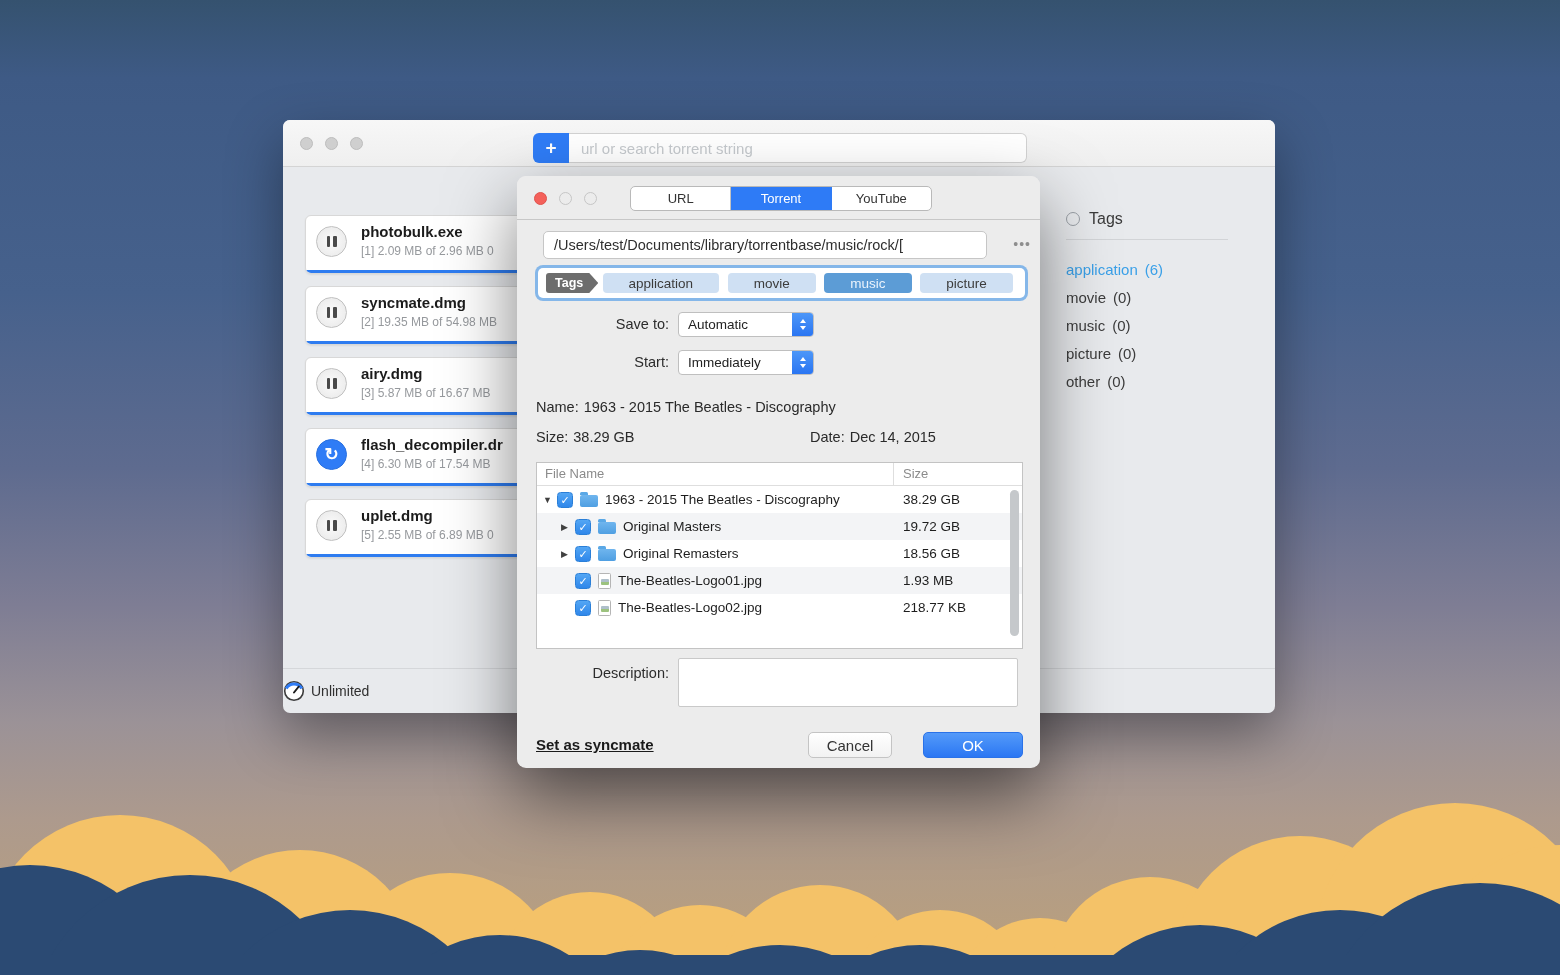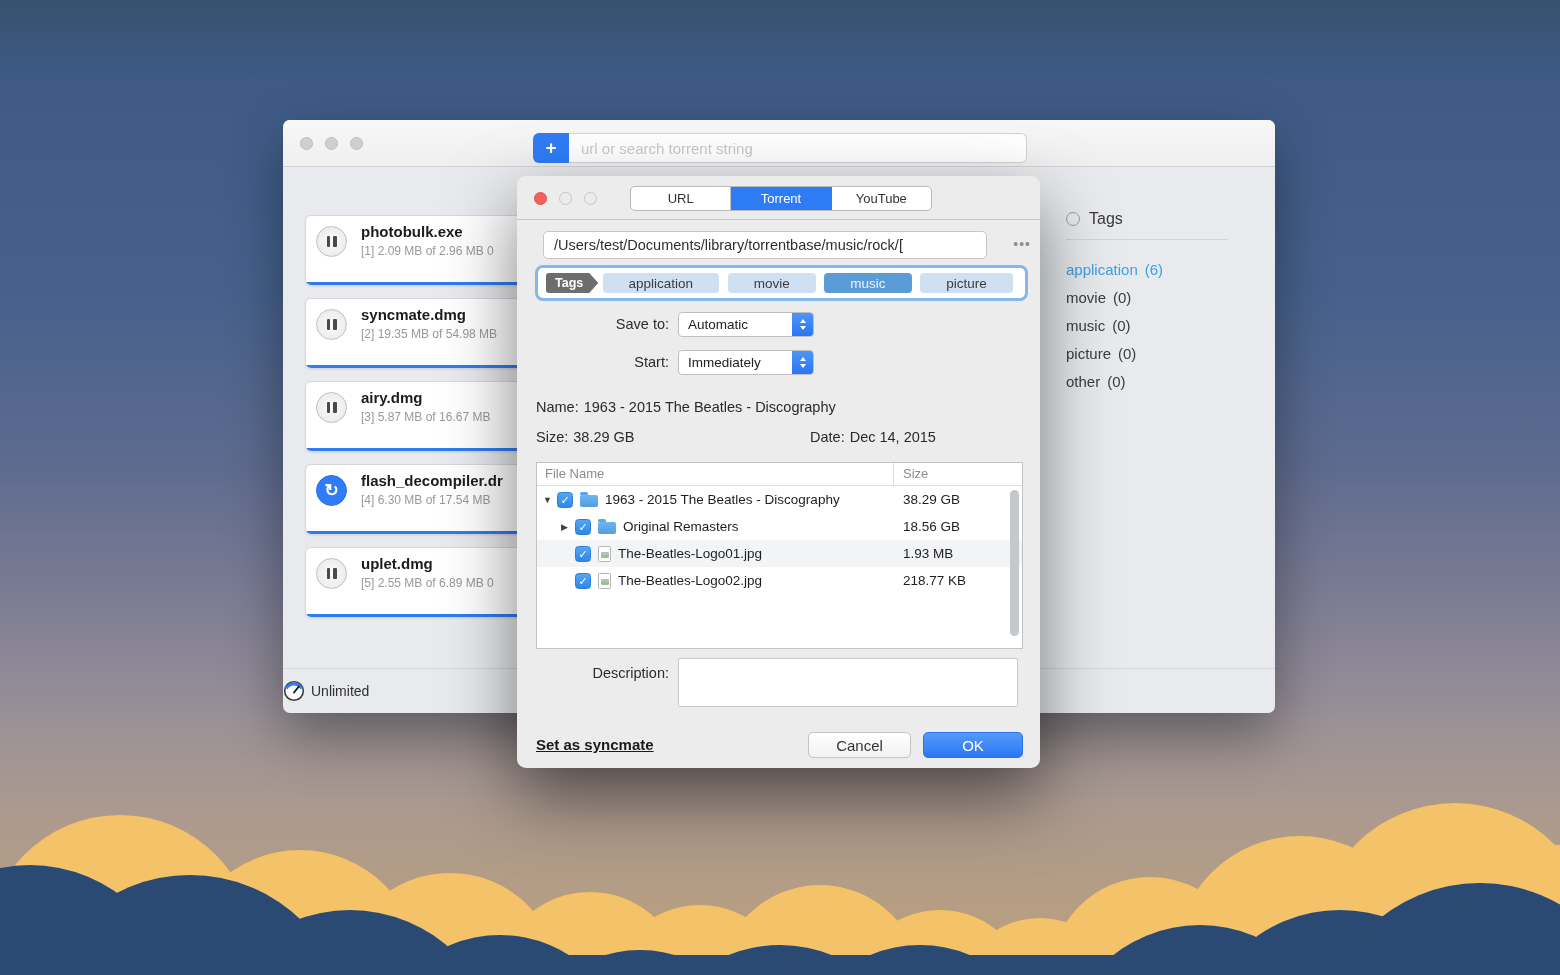--- a/index.html
+++ b/index.html
@@ -19,21 +19,21 @@
   .light.red { background:#f4605a; border:1px solid #e0524d; }
   .light.hollow { background:transparent; border:1.5px solid #c6c6c6; }
   .searchwrap { position:absolute; left:250px; top:13px; width:494px; height:30px; display:flex; }
   .addbtn { width:36px; background:#2f7cf6; border-radius:6px 0 0 6px; color:#fff; font-size:19px; font-weight:700;
     display:flex; align-items:center; justify-content:center; cursor:pointer; }
   .searchinput { flex:1; border:1px solid #d2d2d2; border-left:none; border-radius:0 6px 6px 0;
     padding:2px 12px; font-size:15px; color:#333; background:#fff; outline:none; font-family:"Liberation Sans",sans-serif; }
   .searchinput::placeholder { color:#c5c9cd; }
 
   .dl-list { position:absolute; left:22px; top:95px; width:238px; display:flex; flex-direction:column; gap:12px; }
-  .dl-card { position:relative; height:71px; background:#fff; border:1px solid #d8d8d8; border-radius:6px;
+  .dl-card { position:relative; height:59px; background:#fff; border:1px solid #d8d8d8; border-radius:6px;
     overflow:hidden; box-shadow:0 1px 2px rgba(0,0,0,.07); cursor:pointer; }
   .dl-icon { position:absolute; left:10px; top:10px; width:31px; height:31px; border-radius:50%;
     background:radial-gradient(#fbfbfb,#e7e7e7); border:1px solid #c0c0c0;
     display:flex; align-items:center; justify-content:center; cursor:pointer; }
   .bars::before,.bars::after { content:""; display:inline-block; width:3.5px; height:11px; background:#4a4a4a; border-radius:1px; }
   .bars::before { margin-right:3px; }
   .bars { display:flex; }
   .reload { display:none; color:#fff; font-size:17px; font-weight:700; line-height:1; }
   .dl-card[data-state="downloading"] .dl-icon { background:#2f7cf6; border-color:#2a71e0; }
   .dl-card[data-state="downloading"] .reload { display:block; }
@@ -119,21 +119,21 @@
   .fsize { position:absolute; left:366px; font-size:13.5px; color:#1e1e1e; }
   .ft-scroll { position:absolute; right:3px; top:27px; width:9px; height:146px; border-radius:5px; background:#c5c8cb; cursor:pointer; }
 
   .desc-label { position:absolute; left:0; top:489px; width:152px; text-align:right; font-size:14.5px; color:#2c2c2c; }
   .desc-area { position:absolute; left:161px; top:482px; width:340px; height:49px; border:1px solid #c9c9c9;
     background:#fff; border-radius:2px; resize:none; outline:none; font-family:"Liberation Sans",sans-serif; font-size:13px; padding:4px; }
   .setdefault { position:absolute; left:19px; top:560px; font-size:15px; font-weight:600; color:#1a1a1a;
     text-decoration:underline; cursor:pointer; }
   .btn { position:absolute; top:556px; height:26px; border-radius:5px; font-size:15px; display:flex;
     align-items:center; justify-content:center; cursor:pointer; }
-  .btn.cancel { left:291px; width:103px; background:linear-gradient(#ffffff,#f2f2f2); border:1px solid #c4c4c4; color:#333; }
+  .btn.cancel { left:291px; width:84px; background:linear-gradient(#ffffff,#f2f2f2); border:1px solid #c4c4c4; color:#333; }
   .btn.ok { left:406px; width:100px; background:linear-gradient(#549af9,#2b77f3); border:1px solid #2a72e8; color:#fff; }
 </style>
 </head>
 <body>
 
 <div class="wallpaper"></div>
 <svg class="clouds" viewBox="0 0 1560 260" preserveAspectRatio="none">
   <g fill="#f4c268">
     <circle cx="120" cy="235" r="135"></circle>
       <circle cx="300" cy="255" r="120"></circle>
@@ -348,20 +348,27 @@
     <div class="ft-rows">
 
         <div class="file-row" data-type="folder" data-level="0" data-expanded="true" data-index="0">
           <span class="disc"></span>
           <span class="cb"></span>
           <span class="ficon folder"></span>
           <span class="fname">1963 - 2015 The Beatles - Discography</span>
           <span class="fsize">38.29 GB</span>
         </div>
 
+        <div class="file-row" data-type="folder" data-level="1" data-expanded="false" data-index="1">
+          <span class="disc"></span>
+          <span class="cb"></span>
+          <span class="ficon folder"></span>
+          <span class="fname">Original Masters</span>
+          <span class="fsize">19.72 GB</span>
+        </div>
 
         <div class="file-row" data-type="folder" data-level="1" data-expanded="false" data-index="2">
           <span class="disc"></span>
           <span class="cb"></span>
           <span class="ficon folder"></span>
           <span class="fname">Original Remasters</span>
           <span class="fsize">18.56 GB</span>
         </div>
 
         <div class="file-row" data-type="file" data-level="1" data-index="3">

